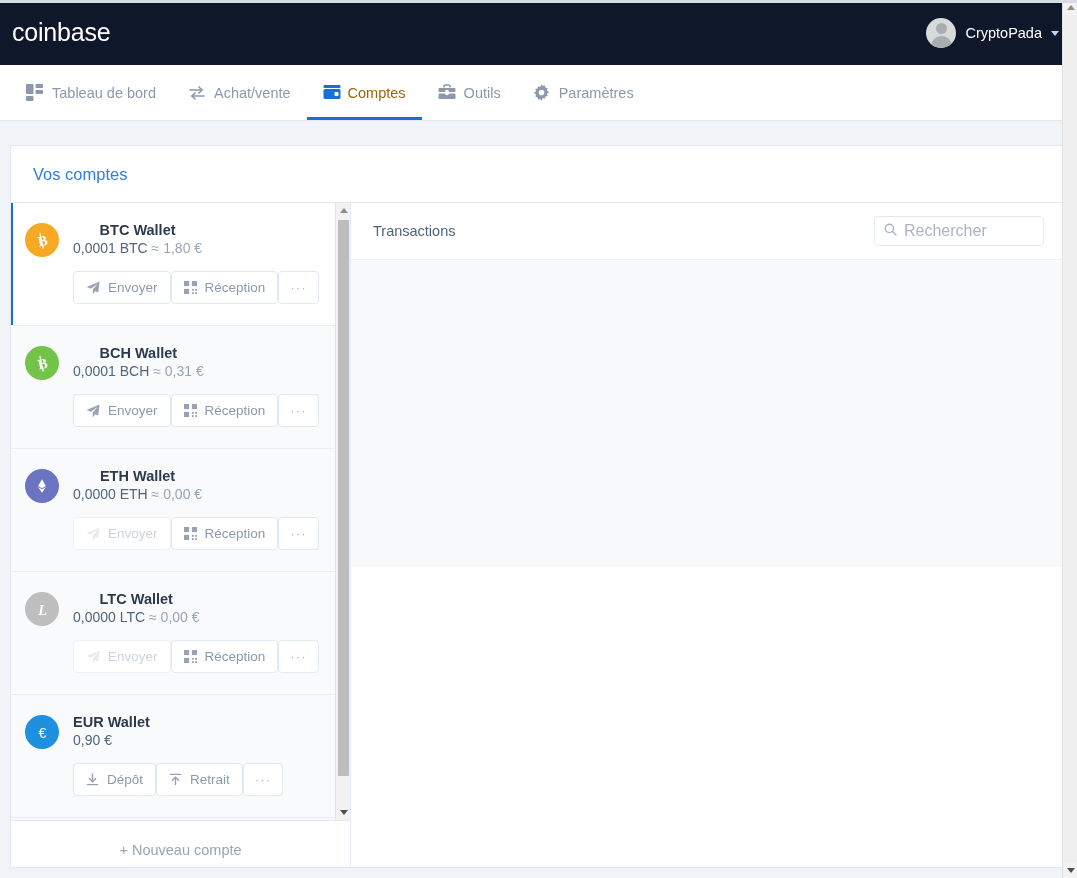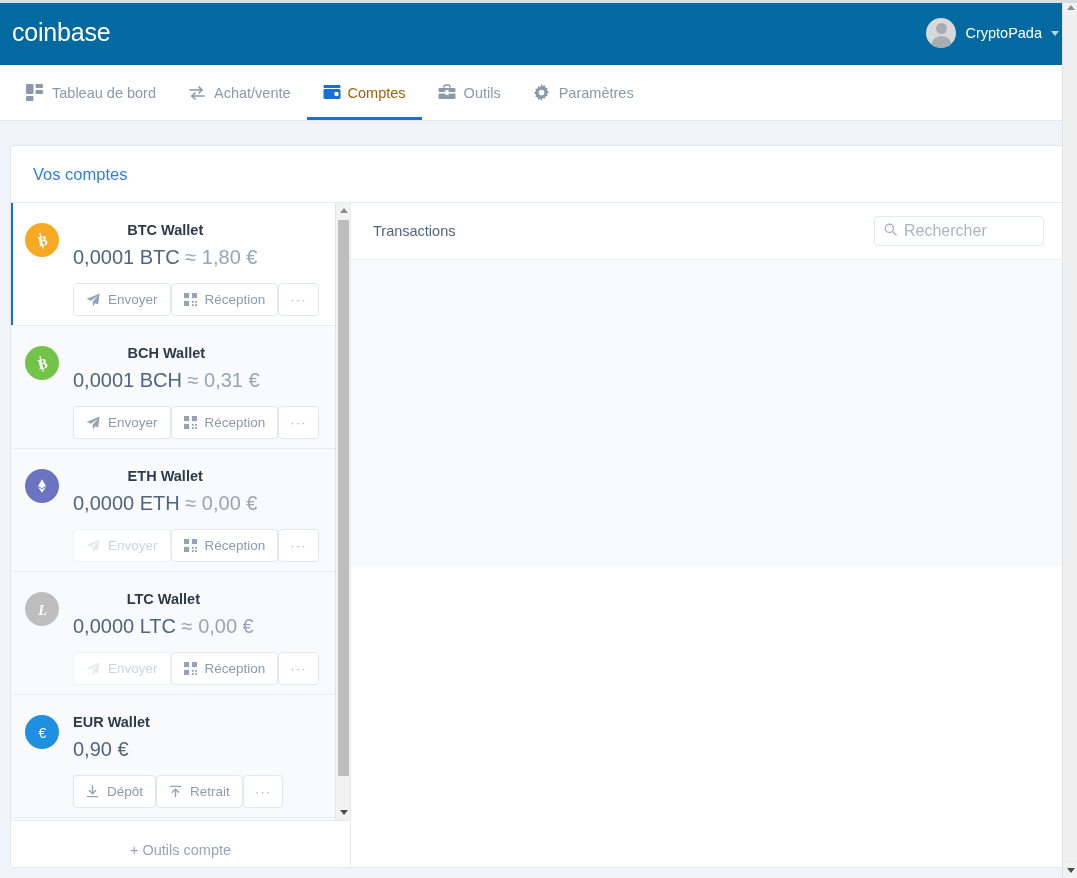--- a/index.html
+++ b/index.html
@@ -6,21 +6,21 @@
   html, body {
     width: 1077px; height: 878px;
     font-family: "Liberation Sans", sans-serif;
     background: #f0f4f8;
     overflow: hidden;
   }
   .app { position: relative; width: 1077px; height: 878px; }
 
   
   .topbar {
-    height: 65px; background: #0369a1;
+    height: 65px; background: #0f172a;
     display: flex; align-items: center; justify-content: space-between;
     padding: 0 18px 0 12px;
   }
   .brand {
     color: #ffffff; font-size: 25px; letter-spacing: -0.2px;
     font-weight: 400; padding-left: 0px;
   }
   .user-area { display: flex; align-items: center; gap: 9px; }
   .avatar {
     width: 30px; height: 30px; border-radius: 50%;
@@ -96,21 +96,21 @@
   }
   .w-top { display: flex; align-items: flex-start; gap: 14px; }
   .coin {
     width: 34px; height: 34px; border-radius: 50%; flex: none;
     display: flex; align-items: center; justify-content: center;
     color: #fff; margin-top: 2px;
   }
   .coin svg { display: block; }
   .w-text { padding-top: 0px; }
   .w-name { font-size: 14.5px; color: #2c3a4b; font-weight: bold; line-height: 19px; text-align: center; }
-  .w-bal { font-size: 20px; color: #51657d; margin-top: 6px; }
+  .w-bal { font-size: 14px; color: #51657d; }
   .w-bal .fiat { color: #97a5b7; }
   .w-btns { display: flex; margin: 14px 0 0 48px; }
   .btn {
     height: 33px; border: 1px solid #e2e8f0; border-radius: 4px;
     background: #fff; display: flex; align-items: center; gap: 8px;
     padding: 0 12px; font-size: 13.5px; color: #8d9aab; cursor: pointer;
     white-space: nowrap;
   }
   .btn.disabled { color: #ccd4de; border-color: #edf1f6; cursor: default; }
   .btn.disabled svg { opacity: .45; }
@@ -464,21 +464,21 @@
             <div class="arr" style="top:0">
                 <div class="tri-up"></div>
               </div>
             <div class="thumb" style="top:17px;height:556px"></div>
             <div class="arr" style="bottom:0">
                 <div class="tri-dn"></div>
               </div>
           </div>
         </div>
 
-        <div class="new-account">+ Outils compte</div>
+        <div class="new-account">+ Nouveau compte</div>
       </div>
 
       <div class="tx-col">
         <div class="tx-head">
           <div class="tx-title">Transactions</div>
           <div class="search">
             <span>
               <svg viewBox="0 0 14 14" width="13" height="13" fill="none" stroke="#aab4c2" stroke-width="1.5">
                   <circle cx="5.8" cy="5.8" r="4.4"></circle>
                   <path d="M9.2 9.2L13 13" stroke-linecap="round"></path>

